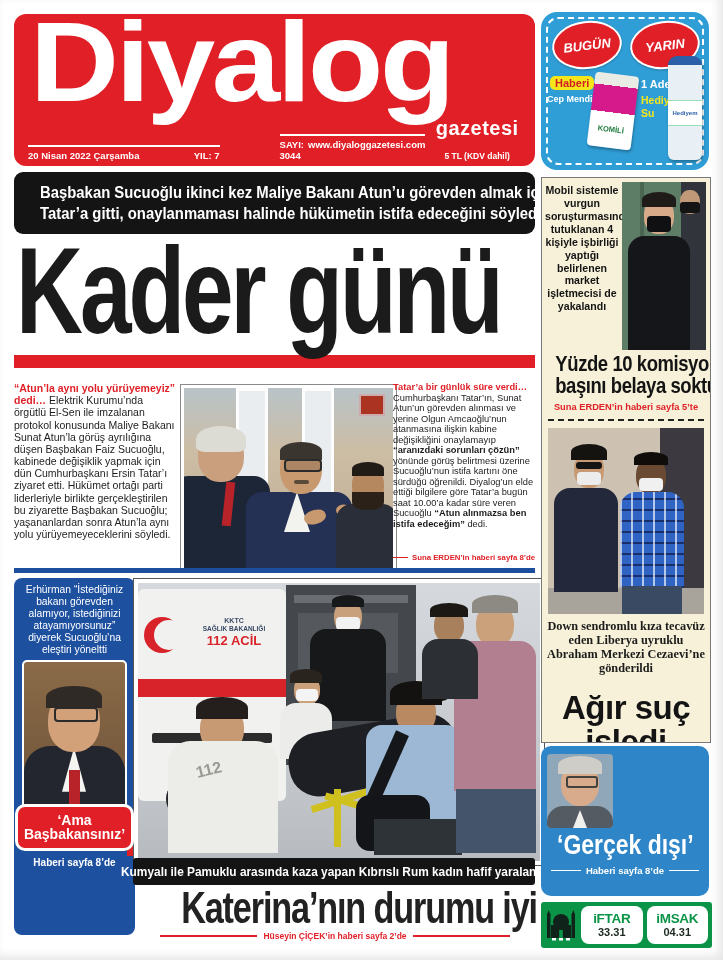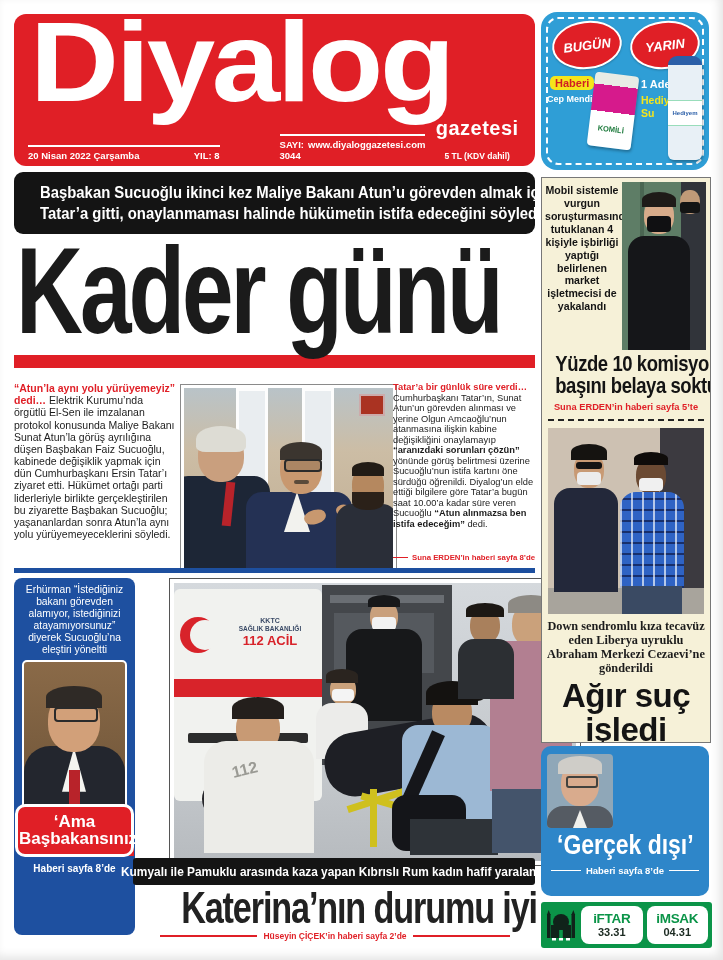--- a/index.html
+++ b/index.html
@@ -68,25 +68,25 @@
   .head{position:absolute;border-radius:46%;}
   .torso{position:absolute;border-radius:16px 16px 0 0;}
   .tie{position:absolute;width:9px;background:#b8232a;}
 
   
   .erh{left:14px;top:578px;width:121px;height:357px;background:#1e50a0;border-radius:8px;color:#fff;overflow:hidden;}
   .erh-lead{font-weight:normal;font-size:10.3px;line-height:1.16;text-align:center;padding:6px 4px 2px 4px;}
   .erh-photo{position:relative;margin:2px auto 0 auto;width:101px;height:148px;border:2px solid #fff;border-radius:5px;
              background:linear-gradient(180deg,#8a6a48,#6e5438);overflow:hidden;}
   .erh-red{position:relative;margin:-8px 1px 0 1px;background:#e01f26;border:3px solid #fff;border-radius:10px;
-           text-align:center;font-weight:bold;font-size:17px;line-height:1.05;padding:6px 1px;z-index:2;}
+           text-align:center;font-weight:bold;font-size:14px;line-height:1.05;padding:6px 1px;z-index:2;}
   .erh-byl{text-align:center;font-weight:bold;font-size:10px;margin-top:6px;}
 
   
-  .amb{left:133px;top:578px;width:402px;height:278px;background:#fff;border:1px solid #555;padding:4px;margin-left:36px;}
+  .amb{left:133px;top:578px;width:402px;height:278px;background:#fff;border:1px solid #555;padding:4px;}
   .amb .ph{position:relative;width:100%;height:100%;overflow:hidden;background:linear-gradient(180deg,#d5d9dd,#c3c7cb 70%,#b7bbbf);}
   .redtab{left:127px;top:836px;width:7px;height:20px;background:#e01f26;}
 
   
   .kat-cap{left:133px;top:858px;width:402px;height:27px;background:#141414;border-radius:3px;color:#fff;
            display:flex;align-items:center;justify-content:center;}
   .kat-cap span{font-weight:bold;font-size:13.5px;transform:scaleX(.88);white-space:nowrap;}
   .kat-head{left:125px;top:882px;width:412px;text-align:center;}
   .kat-head span{display:inline-block;font-size:45px;font-weight:bold;color:#222;letter-spacing:-1.5px;
            transform:scaleX(.76);white-space:nowrap;}
@@ -130,21 +130,21 @@
 </head>
 <body>
 
 <div class="page">
 
   <div class="abs masthead">
     <div class="mh-title">Diyalog</div>
     <div class="mh-foot">
       <div class="mh-g1">
         <span>20 Nisan 2022 Çarşamba</span>
-        <span>YIL: 8</span>
+        <span>YIL: 7</span>
       </div>
       <div class="mh-g2">
         <span>SAYI: 3044</span>
         <span>www.diyaloggazetesi.com</span>
       </div>
       <div class="mh-g3">
         <span class="mh-gaz">gazetesi</span>
         <span class="mh-price">5 TL (KDV dahil)</span>
       </div>
     </div>
@@ -347,21 +347,21 @@
       <div style="position:absolute;left:86px;top:24px;width:34px;height:13px;background:#0f0c0a;border-radius:50% 50% 0 0;"></div>
       <div style="position:absolute;left:91px;top:50px;width:24px;height:13px;background:#f0f0f0;border-radius:4px;"></div>
       <div class="torso" style="left:72px;top:64px;width:64px;height:96px;
            background-color:#2f63c4;
            background-image:repeating-linear-gradient(90deg,rgba(255,255,255,.65) 0 2px,transparent 2px 11px),
                             repeating-linear-gradient(0deg,rgba(15,25,70,.7) 0 2px,transparent 2px 11px);"></div>
       <div style="position:absolute;left:74px;top:158px;width:60px;height:28px;background:#3a4a63;"></div>
     </div>
     <div class="s2-cap">Down sendromlu kıza tecavüz eden Liberya uyruklu Abraham Merkezi Cezaevi’ne gönderildi</div>
     <div class="s-head">
-      <span class="s2-head" style="display:inline-block;">Ağır suç</span><br>
+      <span class="s2-head" style="display:inline-block;margin-top:12px;">Ağır suç</span><br>
       <span class="s2-head" style="display:inline-block;">işledi</span>
     </div>
 
   </div>
 
   <div class="abs blue3">
     <div class="s3-row">
       <div class="s3-photo">
         <div class="head" style="left:14px;top:8px;width:38px;height:44px;background:#d9ab8d;"></div>
         <div style="position:absolute;left:11px;top:2px;width:44px;height:18px;background:#cfcdc8;border-radius:50% 50% 0 0;"></div>

